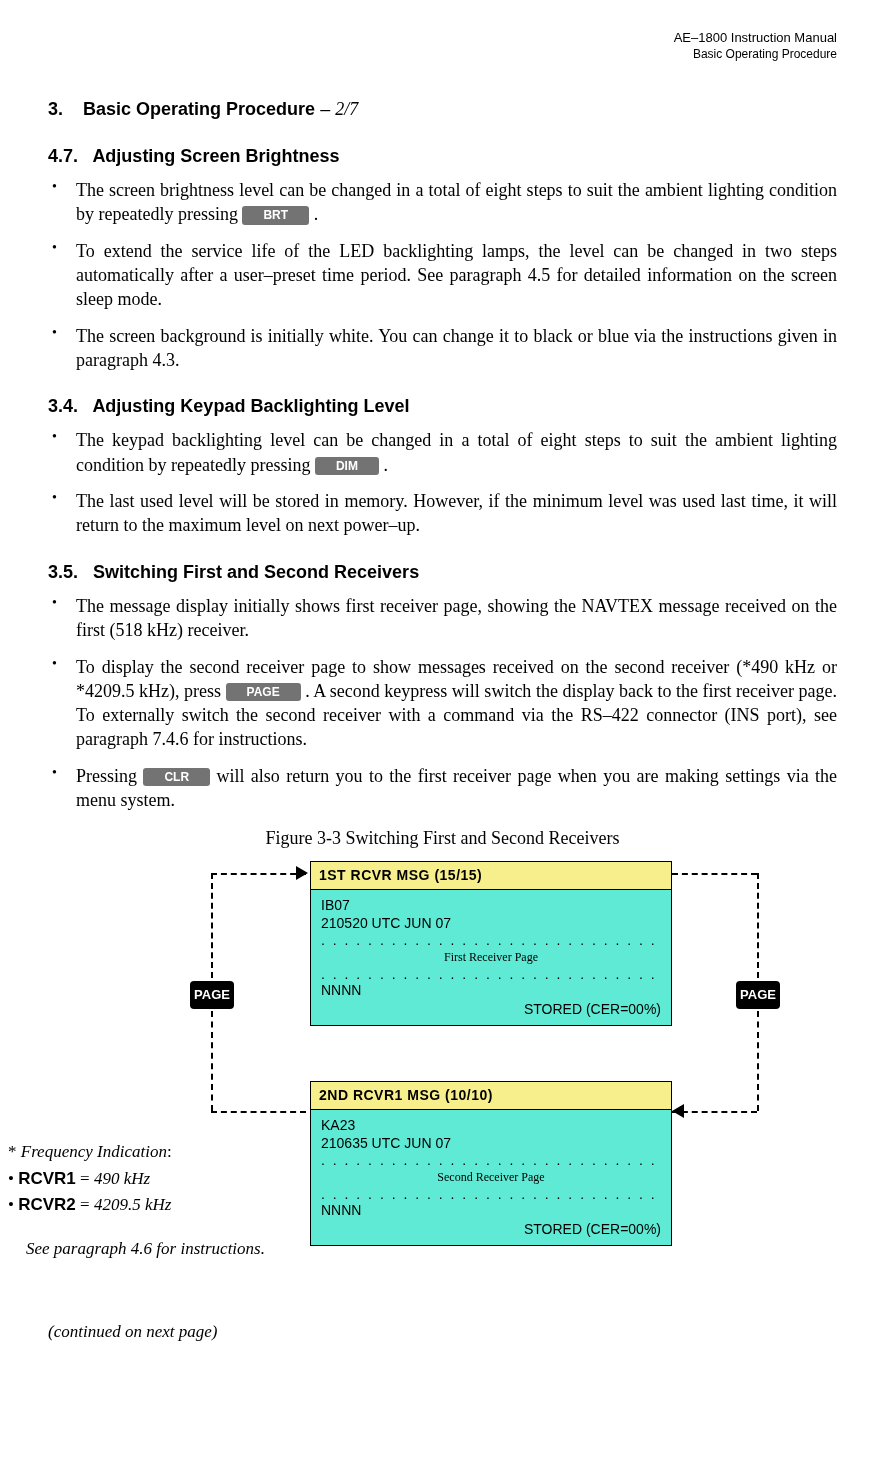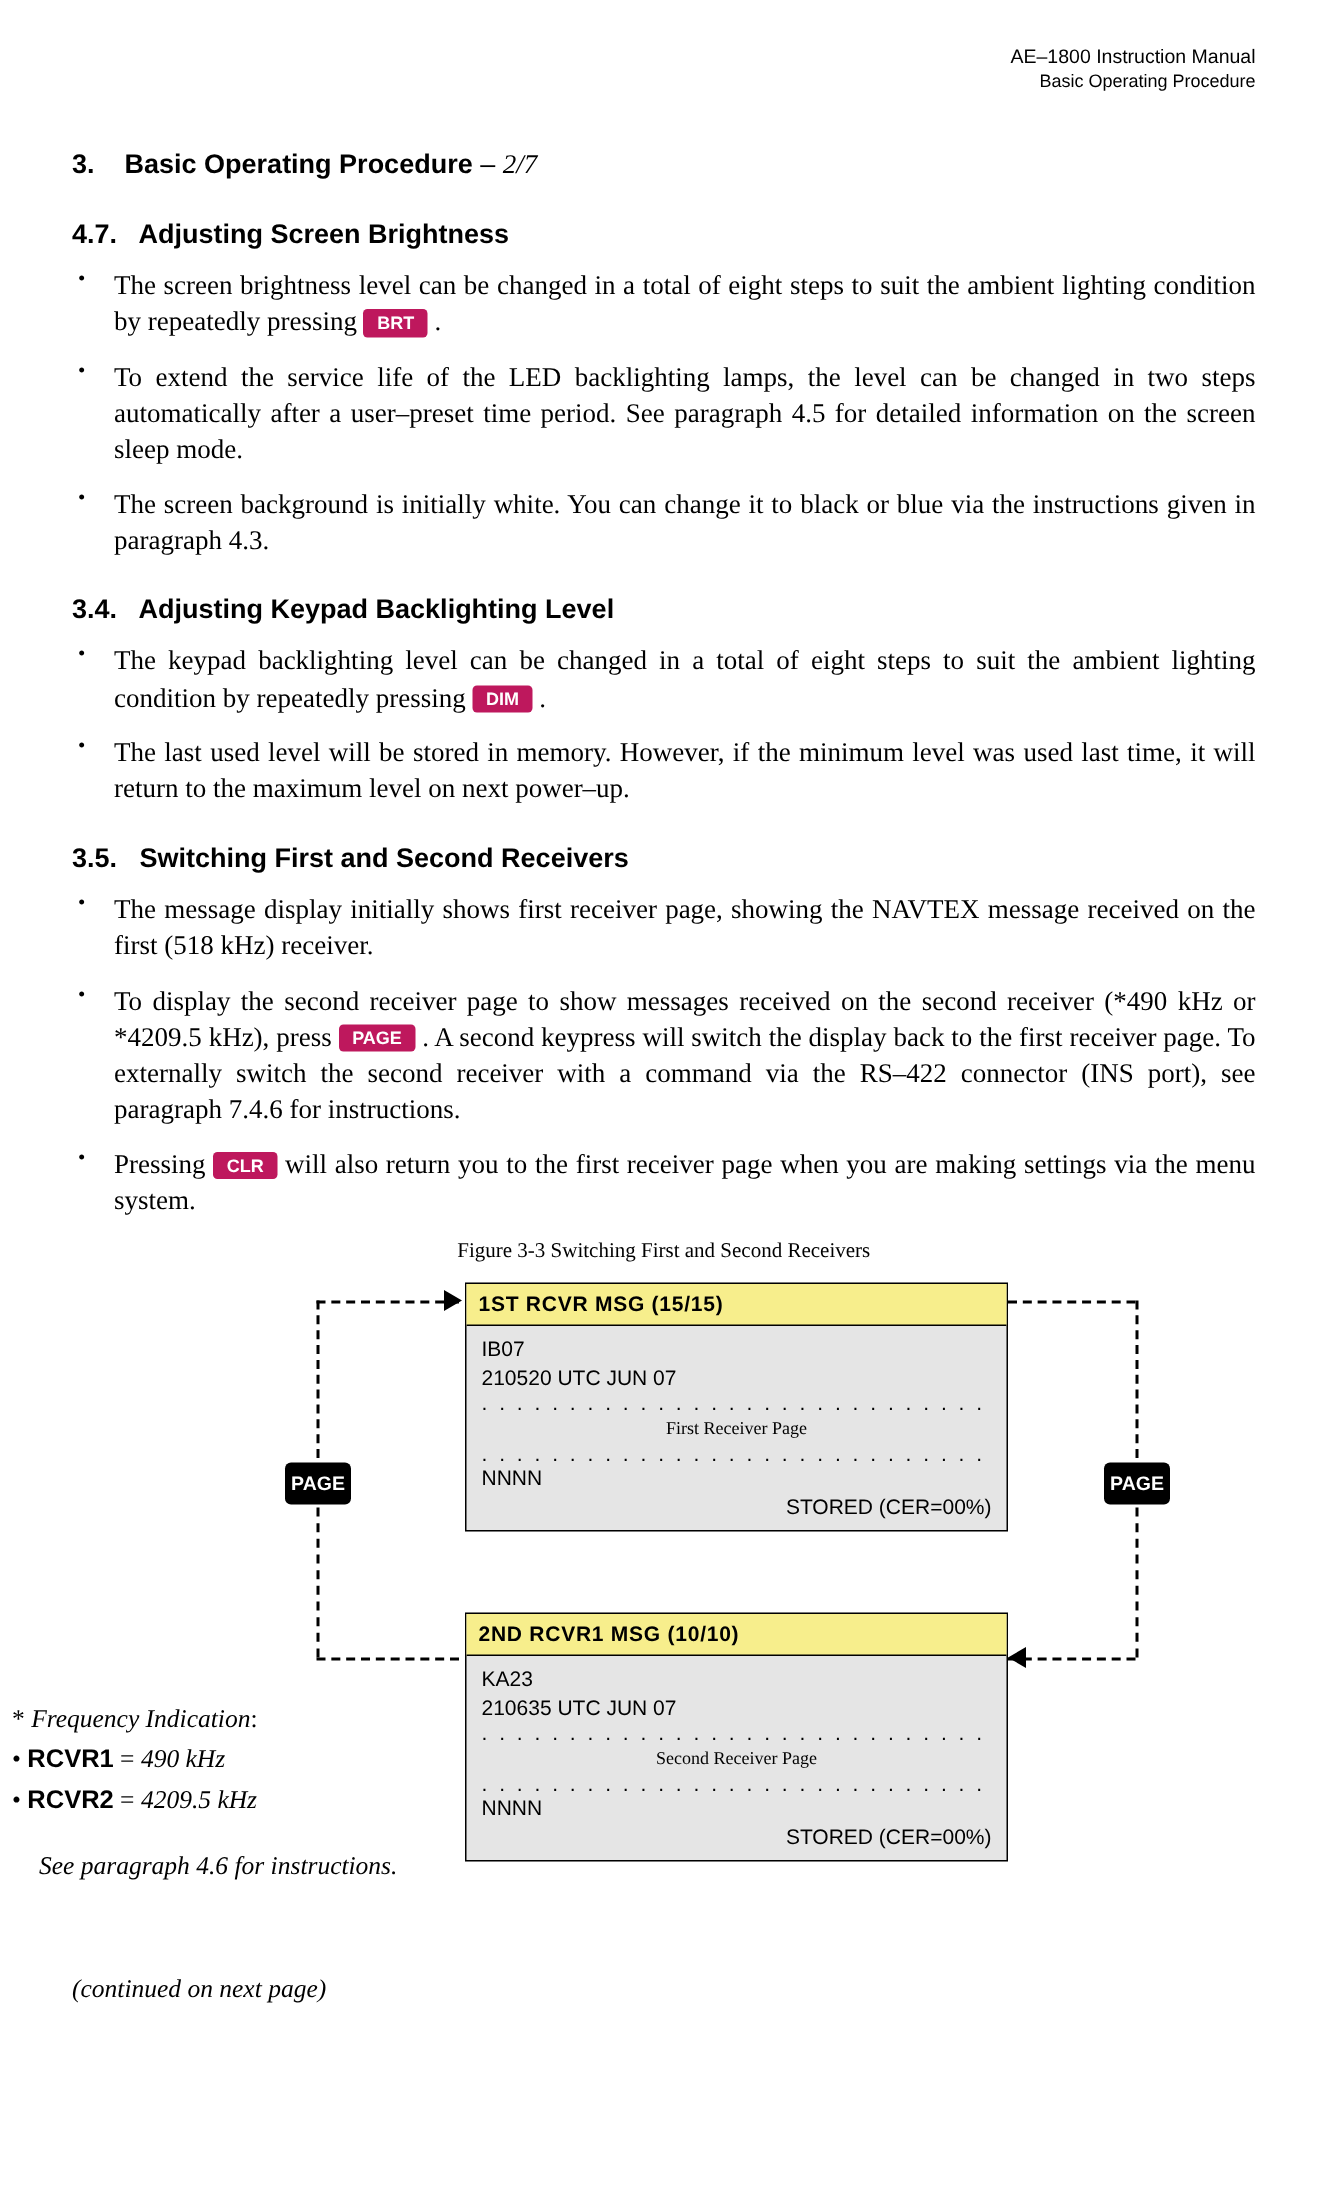--- a/index.html
+++ b/index.html
@@ -51,48 +51,48 @@
   }
   ul.bullets > li::before {
     content: "•";
     position: absolute;
     left: 4px;
     top: 0;
     font-size: 14px;
   }
   .keycap {
     display: inline-block;
-    background: #be185d;
+    background: #737373;
     color: #fff;
     font-family: Arial, Helvetica, sans-serif;
     font-weight: bold;
     font-size: 12px;
-    padding: 2px 9px;
+    padding: 2px 21px;
     border-radius: 3px;
     vertical-align: 1px;
     line-height: 1.2;
     min-width: 22px;
     text-align: center;
   }
   .figure-caption {
     text-align: center;
     font-family: "Times New Roman", serif;
-    font-size: 14px;
+    font-size: 18px;
     margin: 14px 0 10px 0;
   }
   .figure-area {
     position: relative;
     height: 450px;
     margin-bottom: 10px;
   }
   .screen-box {
     position: absolute;
     width: 360px;
     border: 1.5px solid #000;
-    background: #e5e5e5;
+    background: #5eead4;
     font-family: Arial, Helvetica, sans-serif;
     font-size: 14px;
   }
   .screen-title {
     background: #f7ee8c;
     border-bottom: 1.5px solid #000;
     font-weight: bold;
     padding: 4px 8px;
     font-size: 14px;
     letter-spacing: 0.5px;

